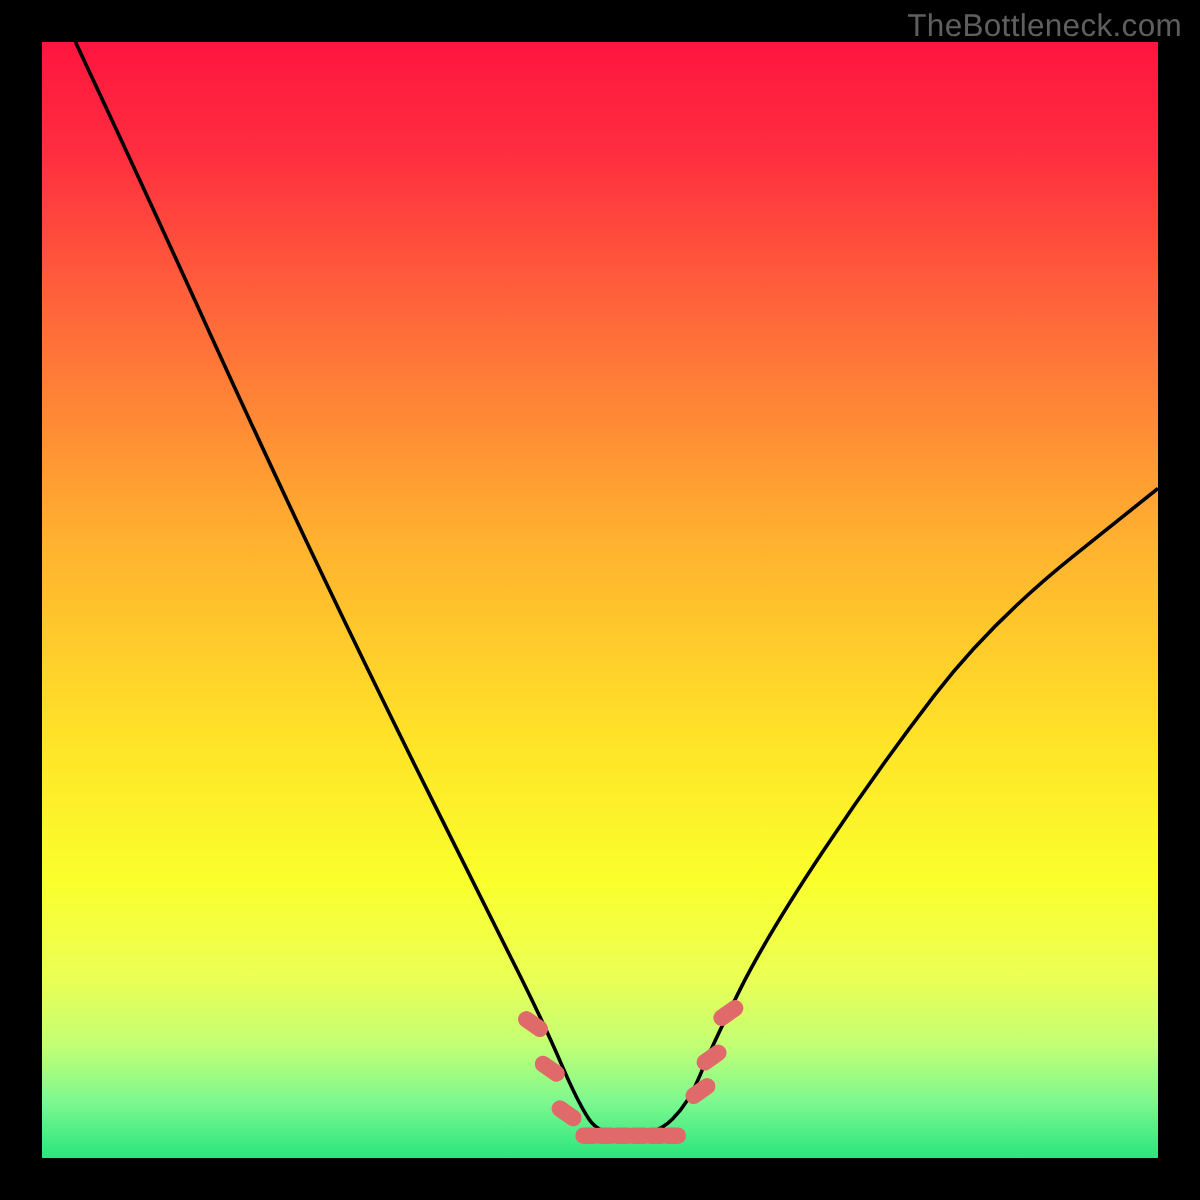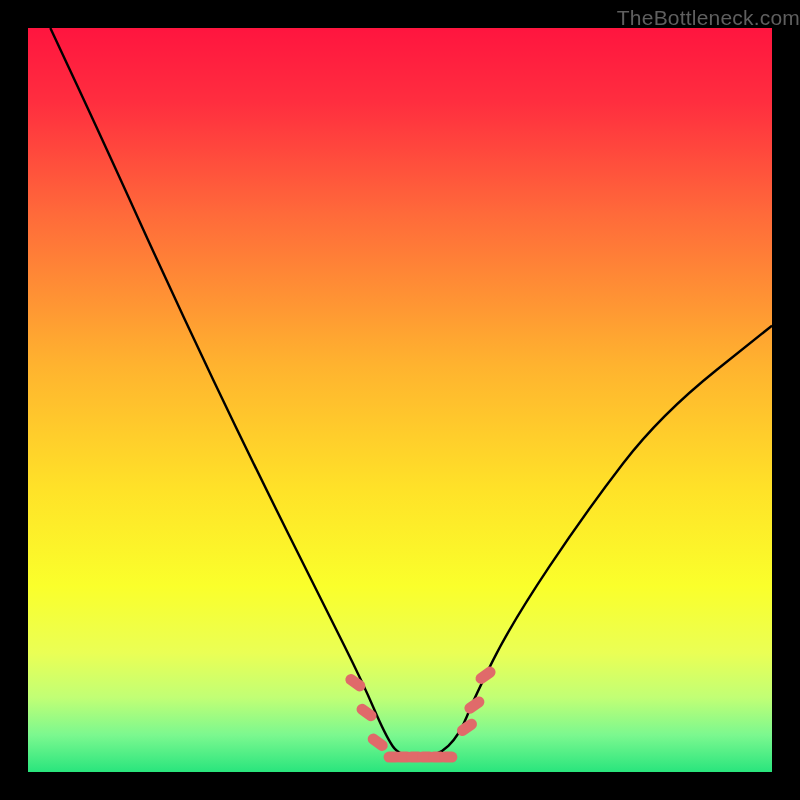--- a/index.html
+++ b/index.html
@@ -26,21 +26,21 @@
     height: 744px;
     overflow: hidden;
   }
   .gradient {
     position: absolute;
     inset: 0;
   }
   .watermark {
     position: absolute;
     top: 6px;
-    right: 0;
+    right: 12px;
     color: #5f5f5f;
     font-size: 21px;
     font-weight: 500;
     letter-spacing: 0.2px;
     text-align: center;
   }
   svg.curve {
     position: absolute;
     inset: 0;
   }

